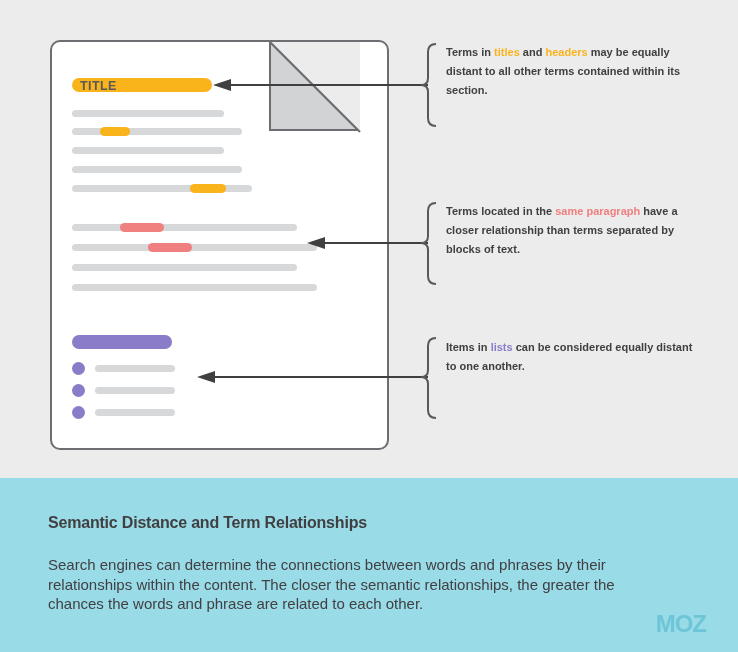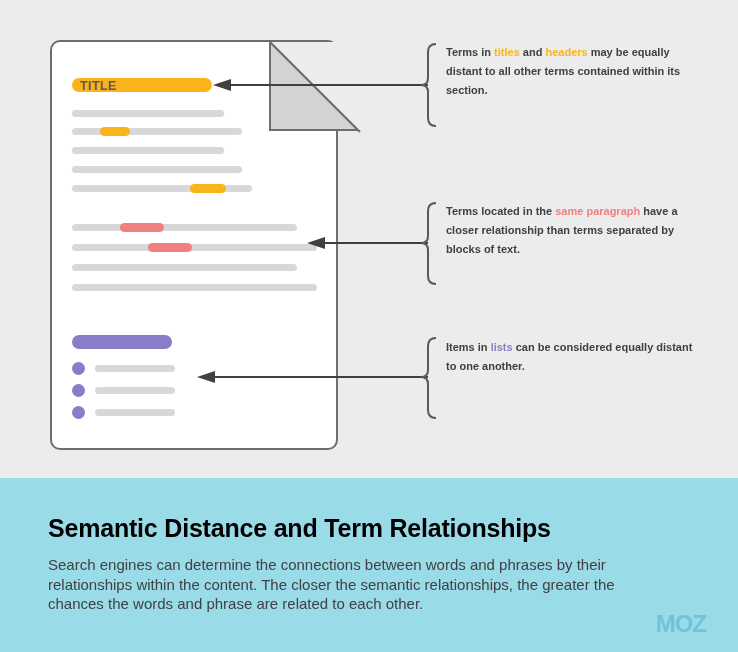--- a/index.html
+++ b/index.html
@@ -33,21 +33,21 @@
     position: absolute;
     left: 50px;
     top: 40px;
     width: 310px;
     height: 412px;
   }
   .doc-body {
     position: absolute;
     left: 0;
     top: 0;
-    width: 288px;
+    width: 339px;
     height: 410px;
     background: #ffffff;
     border: 2px solid #6d6e71;
     border-radius: 10px;
     box-sizing: border-box;
   }
   .fold-wrap {
     position: absolute;
     right: 0;
     top: 0;
@@ -103,23 +103,23 @@
     left: 0;
     top: 478px;
     width: 738px;
     height: 174px;
     background: #9adbe8;
   }
   .band-title {
     position: absolute;
     left: 48px;
     top: 36px;
-    font-size: 25px;
-    font-weight: bold;
-    color: #000000;
+    font-size: 16px;
+    font-weight: bold;
+    color: #404040;
     letter-spacing: -.2px;
   }
   .band-body {
     position: absolute;
     left: 48px;
     top: 77px;
     width: 600px;
     font-size: 15px;
     line-height: 19.5px;
     color: #414042;

